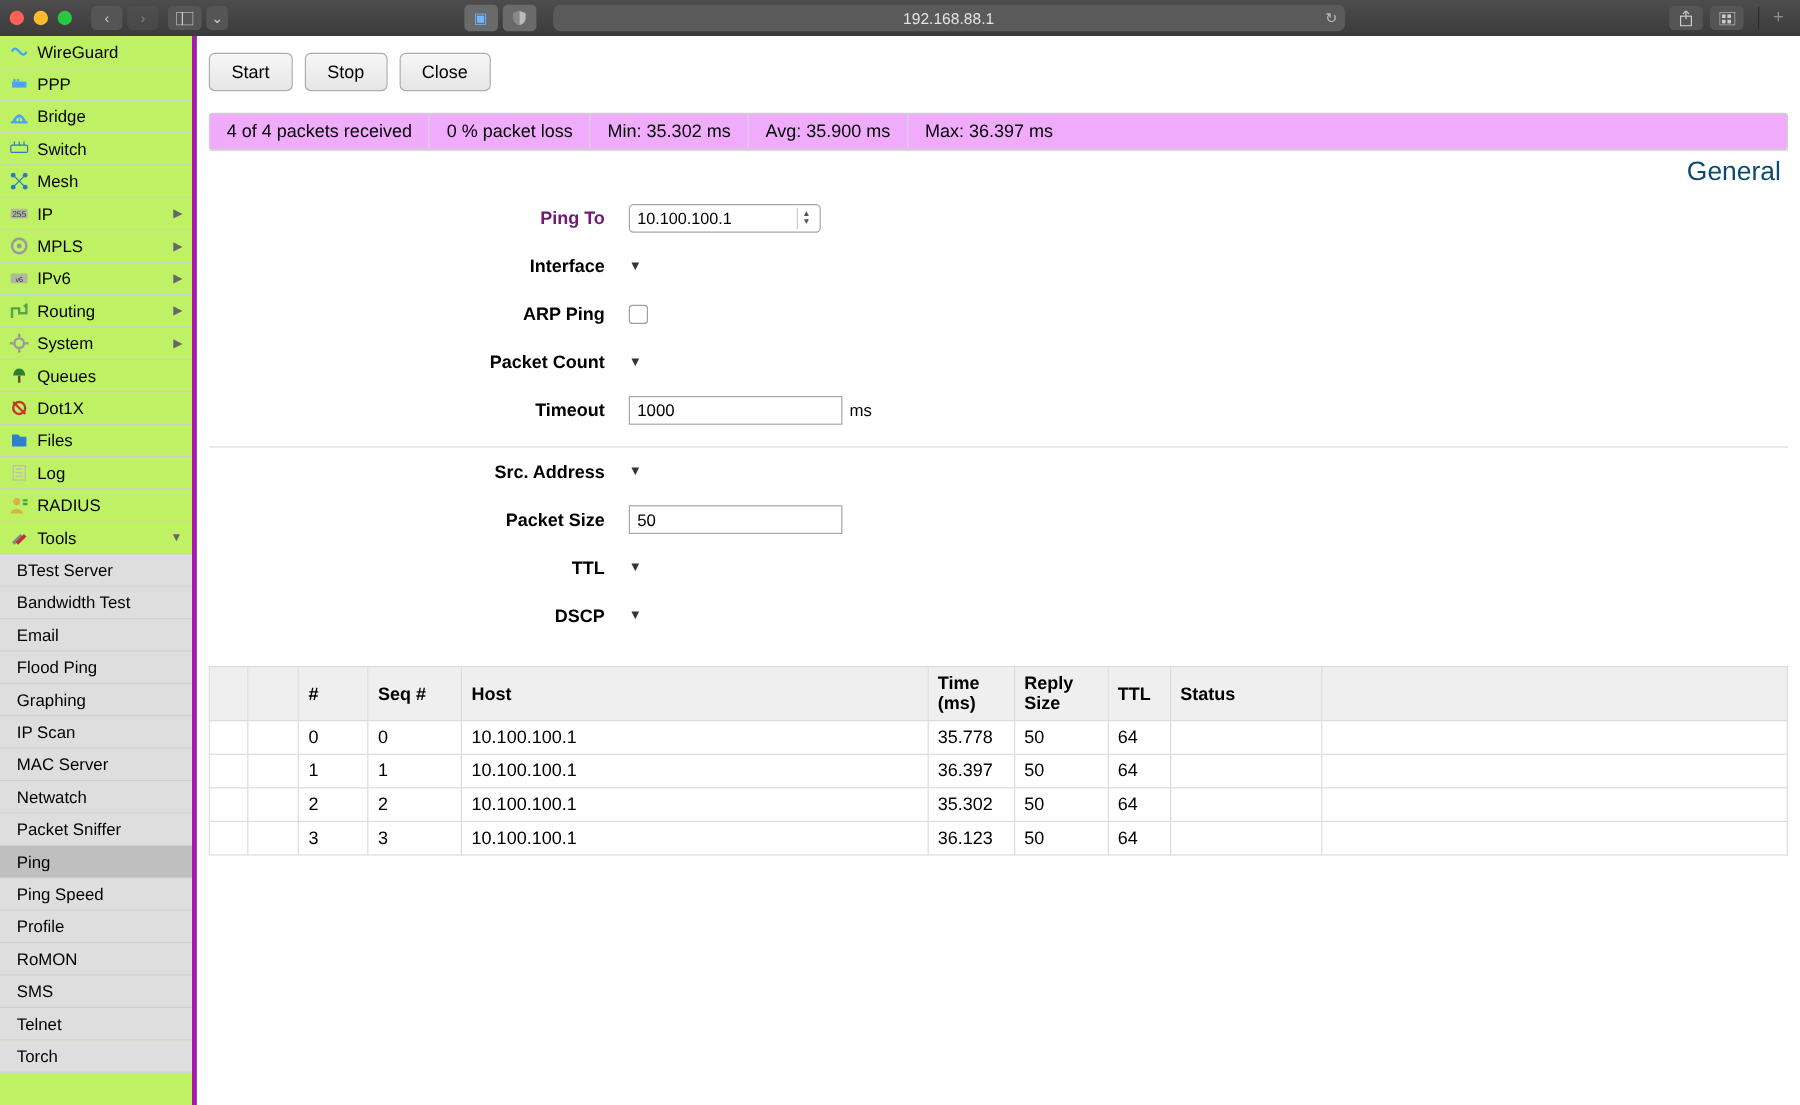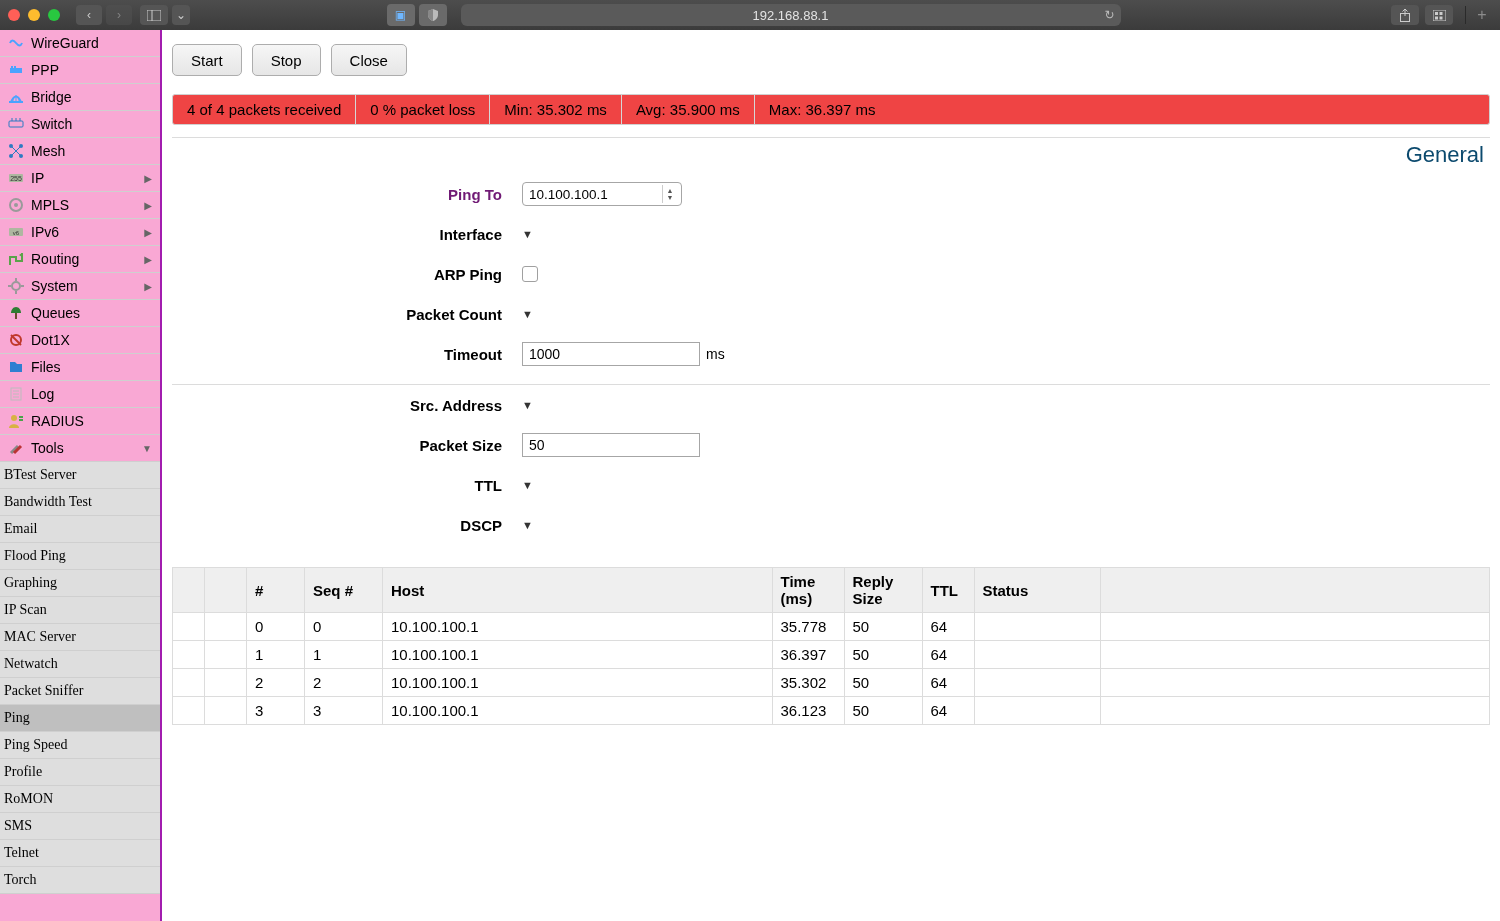--- a/index.html
+++ b/index.html
@@ -17,33 +17,33 @@
   .addr-wrap{flex:1;display:flex;justify-content:center;}
   .addressbar{background:#5a5a5a;border-radius:6px;height:22px;min-width:660px;max-width:680px;display:flex;align-items:center;justify-content:center;color:#e3e3e3;font-size:13px;position:relative;}
   .addr-refresh{position:absolute;right:6px;color:#bbb;font-size:12px;}
   .addr-left-icons{position:absolute;left:-74px;display:flex;gap:4px;}
   .addr-circle{background:#6a6a6a;width:28px;height:22px;border-radius:4px;display:flex;align-items:center;justify-content:center;color:#cfd8e3;font-size:12px;}
   .tb-right{display:flex;gap:6px;margin-left:auto;align-items:center;}
   .newtab-plus{color:#8c8c8c;font-size:16px;width:20px;text-align:center;border-left:1px solid #2a2a2a;padding-left:6px;margin-left:6px;}
   
   .body{flex:1;display:flex;overflow:hidden;}
   
-  .sidebar{width:160px;background:#f9a8d4;border-right:2px solid #a21caf;overflow-y:auto;}
+  .sidebar{width:160px;background:#bef264;border-right:4px solid #a21caf;overflow-y:auto;}
   .side-item{display:flex;align-items:center;height:26px;padding:0 8px;gap:7px;border-bottom:1px solid #cfcfcf;position:relative;cursor:default;font-size:14px;}
   .side-item .label{flex:1;white-space:nowrap;overflow:hidden;}
   .side-item .arrow{color:#666;font-size:10px;}
-  .side-sub{padding-left:4px;background:#dedede;font-family:Liberation Serif, serif;}
+  .side-sub{padding-left:14px;background:#dedede;}
   .side-item.active{background:#bfbfbf;}
   .side-item.expanded{}
   .side-icon{width:16px;height:16px;display:flex;align-items:center;justify-content:center;font-size:12px;}
   
   .main{flex:1;overflow-y:auto;padding:14px 10px 20px 10px;}
   .toolbar{display:flex;gap:10px;margin-bottom:18px;}
   .btn{background:linear-gradient(#f6f6f6,#e6e6e6);border:1px solid #adadad;border-radius:5px;height:30px;padding:0 18px;font-size:15px;cursor:default;display:flex;align-items:center;}
-  .statsbar{display:flex;border:1px solid #d0d0d0;border-radius:3px;background:#ef4444;font-size:15px;margin-bottom:12px;}
+  .statsbar{display:flex;border:1px solid #d0d0d0;border-radius:3px;background:#f0abfc;font-size:15px;}
   .statsbar > div{padding:6px 14px;border-right:1px solid #d6d6d6;}
   .statsbar > div:last-child{border-right:none;}
   .section-hr{border:none;border-top:1px solid #dcdcdc;margin:0 0 0 0;}
   .section-title{text-align:right;font-size:22px;padding:4px 6px 6px 0;color:#0c4a6e;}
   .form{width:100%;}
   .form-row{display:flex;align-items:center;min-height:40px;}
   .form-label{width:330px;text-align:right;padding-right:20px;font-weight:700;font-size:15px;}
   .form-label.req{color:#701a75;}
   .form-field{display:flex;align-items:center;gap:6px;}
   .selectish{border:1px solid #a6a6a6;border-radius:4px;background:#fff;height:22px;min-width:132px;padding:0 20px 0 6px;font-size:13.5px;display:flex;align-items:center;position:relative;}

